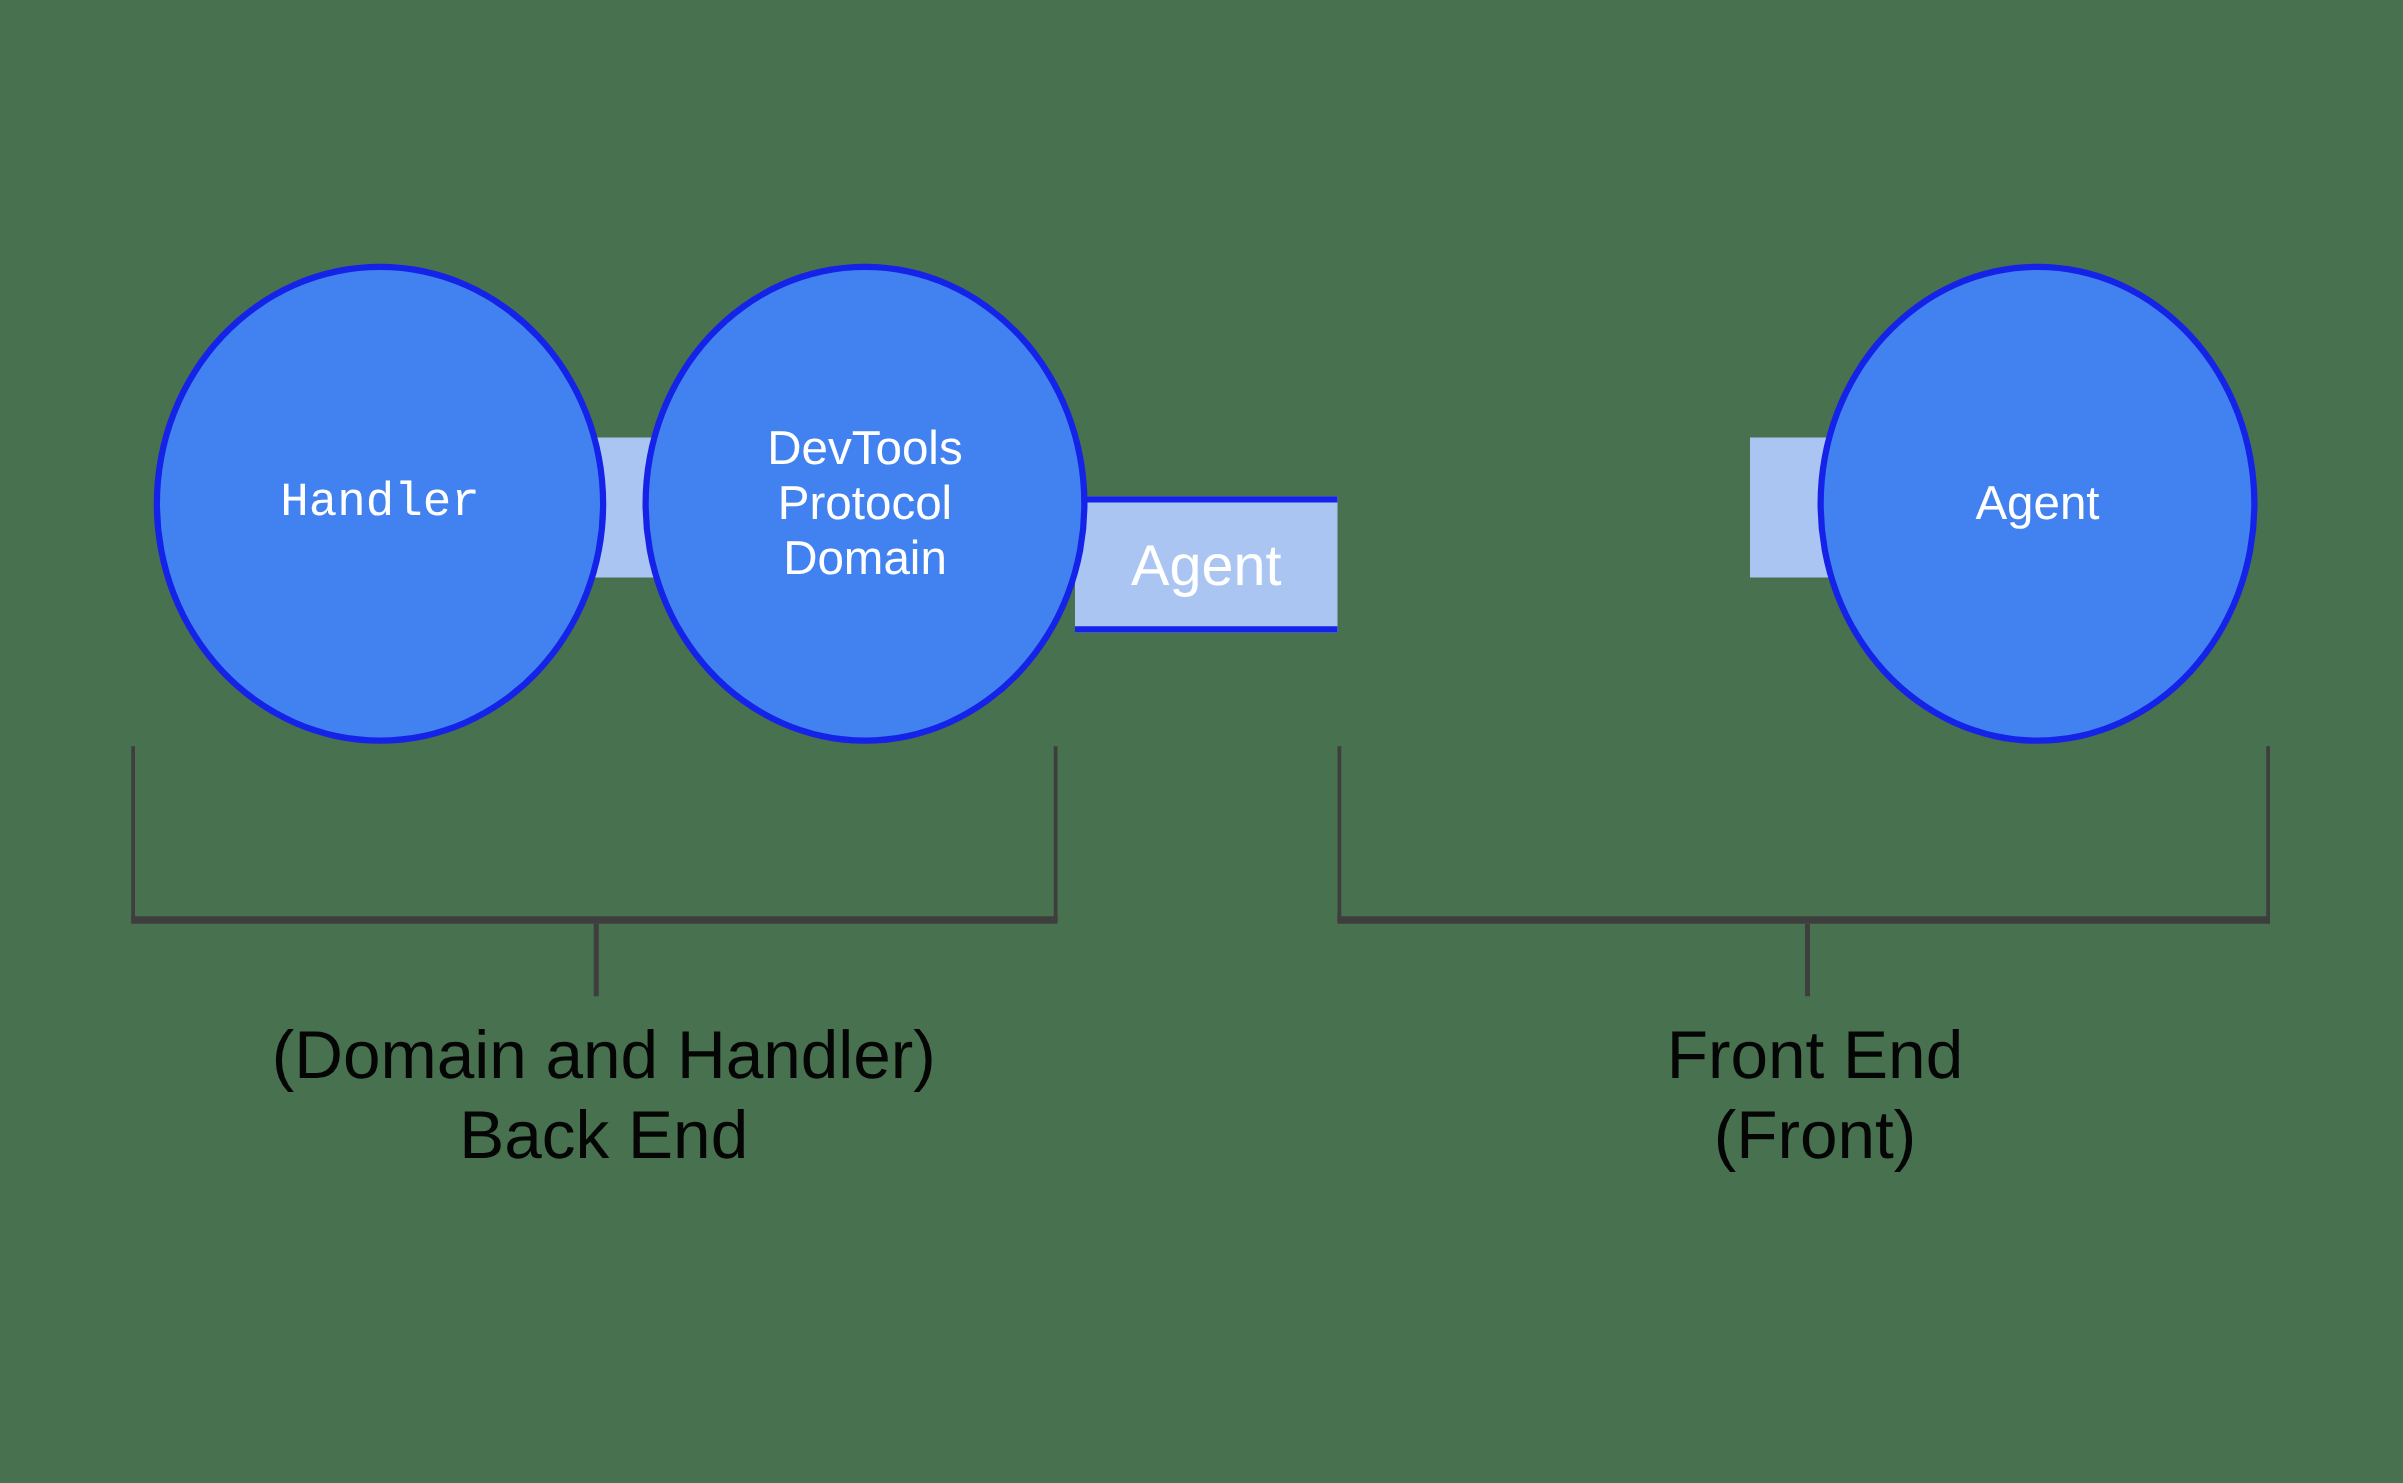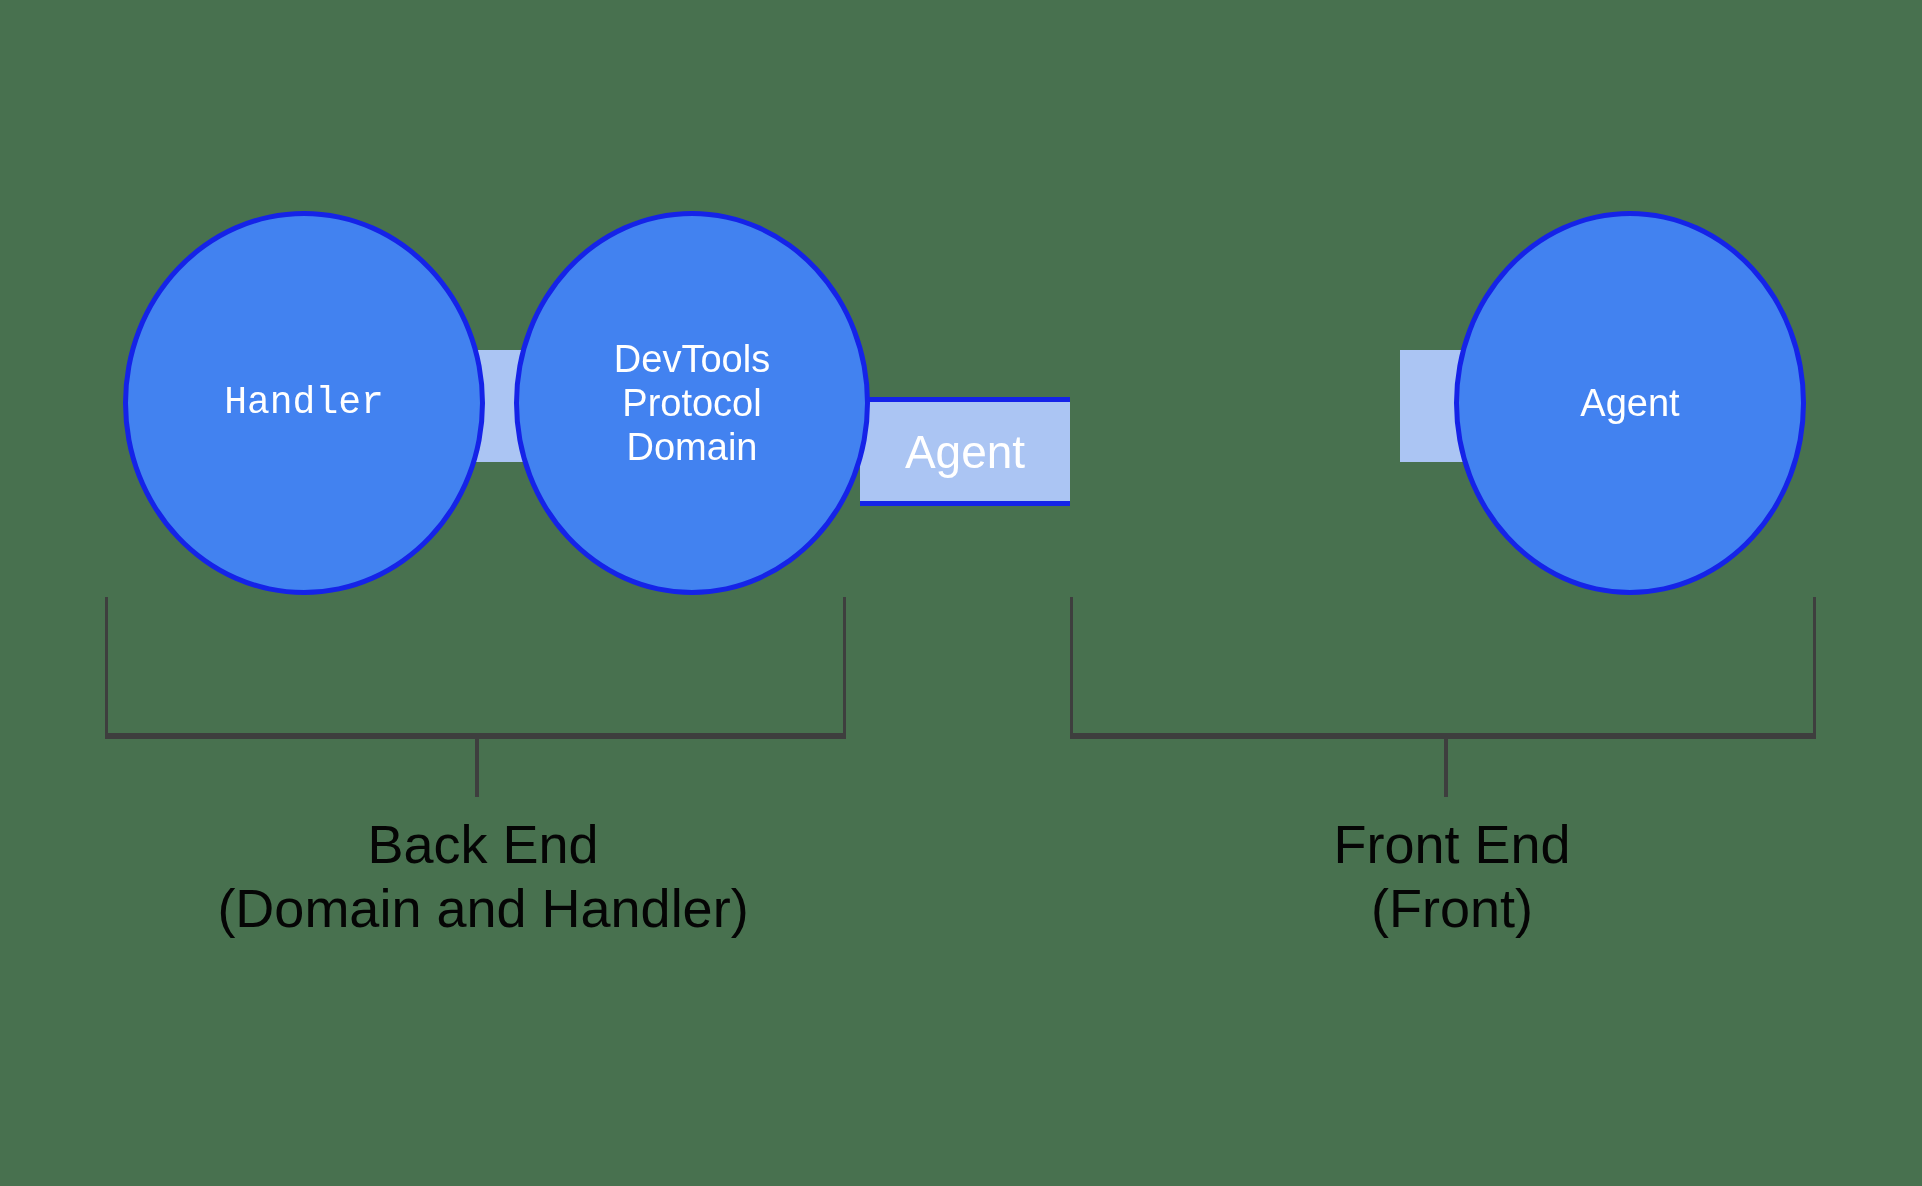--- a/index.html
+++ b/index.html
@@ -108,22 +108,22 @@
   </div>
 
   <div>
     <div class="b-v" style="left:1070px;top:597px;width:3px;height:140px;"></div>
     <div class="b-h" style="left:1070px;top:733px;width:746px;height:6px;"></div>
     <div class="b-v" style="left:1813px;top:597px;width:3px;height:140px;"></div>
     <div class="b-stem" style="left:1444px;top:739px;width:4px;height:58px;"></div>
   </div>
 
   <div class="group-label" style="left:183px;top:812px;">
+    <div>(Domain and Handler)</div>
     <div>Back End</div>
-    <div>(Domain and Handler)</div>
   </div>
 
   <div class="group-label" style="left:1152px;top:812px;">
     <div>Front End</div>
     <div>(Front)</div>
   </div>
 
 </div>
 
 </body></html>

